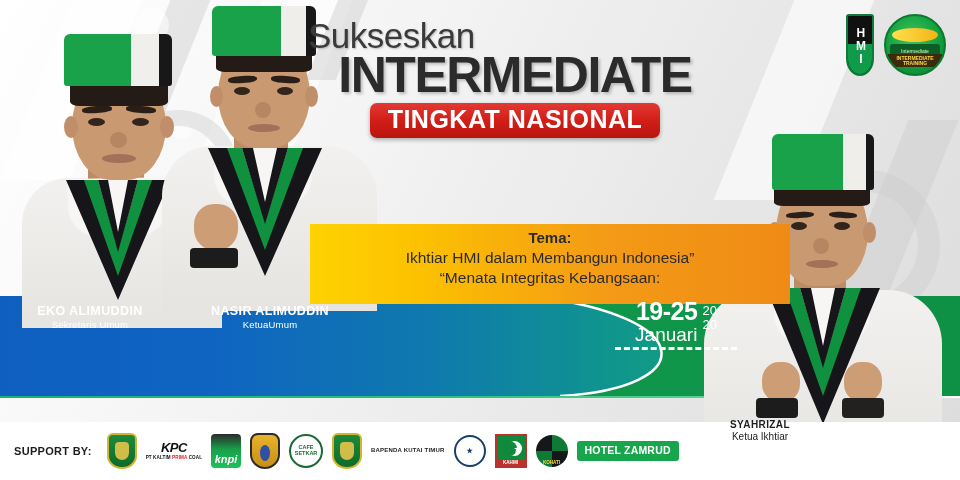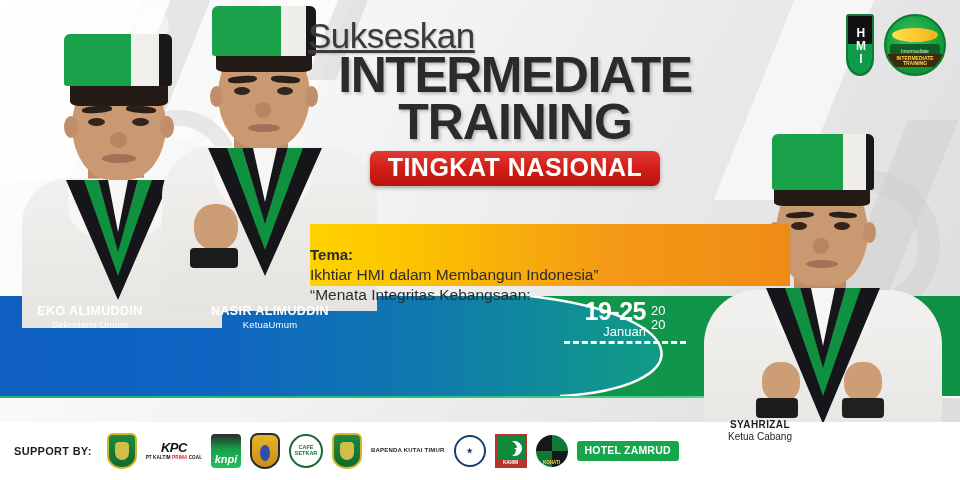--- a/index.html
+++ b/index.html
@@ -42,21 +42,20 @@
   .headline {
     position:absolute; left:300px; top:18px; width:430px;
     text-align:center;
     z-index:6;
   }
   .t-sukseskan {
     font-size:35px; font-weight:400; color:#3a3a3a;
     letter-spacing:-.5px; line-height:1;
     text-align:left; padding-left:8px;
     text-shadow:1px 1px 2px rgba(120,120,120,.45);
-    text-decoration:underline;
   }
   .t-intermediate {
     font-size:50px; font-weight:bold; color:#2b2b2b;
     letter-spacing:-1.5px; line-height:.96; margin-top:-2px;
     text-shadow:2px 2px 3px rgba(120,120,120,.45);
     white-space:nowrap;
   }
   .t-training {
     font-size:50px; font-weight:bold; color:#2b2b2b;
     letter-spacing:-1px; line-height:.98; margin-top:-1px;
@@ -73,24 +72,24 @@
     box-shadow:0 2px 4px rgba(0,0,0,.3);
   }
   .bar-hmi {
     position:absolute; left:330px; top:197px; width:440px; height:27px;
     background:#2f2f2f;
     display:flex; align-items:center; justify-content:center;
     color:#fff; font-size:14.5px; letter-spacing:.1px;
     z-index:6;
   }
   .bar-tema {
-    position:absolute; left:310px; top:224px; width:480px; height:62px;
+    position:absolute; left:310px; top:224px; width:480px; height:80px;
     background:linear-gradient(90deg,#ffd200 0%,#fcc200 22%,#f49a16 62%,#ef8b15 100%);
-    color:#2b2b2b; text-align:left;
-    padding-top:22px;
+    color:#2b2b2b; text-align:center;
+    padding-top:5px;
     z-index:6;
   }
   .tema-label { font-size:15px; font-weight:bold; line-height:1.25; }
   .tema-line  { font-size:15.5px; line-height:1.28; }
 
   
   .band-wrap { position:absolute; left:0; top:296px; width:960px; height:100px; z-index:4; }
   .band-blue {
     position:absolute; inset:0;
     background:linear-gradient(90deg,#0e5fc0 0%,#0f64c2 22%,#0f7aad 45%,#10988a 66%,#13a96f 80%,#16b25c 100%);
@@ -115,27 +114,27 @@
 
   .names {
     position:absolute; left:0; top:296px; width:530px; height:48px;
     z-index:7; color:#fff;
   }
   .name-item { position:absolute; text-align:center; }
   .name-title { font-size:12.5px; font-weight:bold; letter-spacing:.4px; }
   .name-role  { font-size:9.5px; margin-top:1px; letter-spacing:.2px; }
 
   .datebox {
-    position:absolute; left:540px; top:300px; width:170px;
+    position:absolute; left:591px; top:300px; width:170px;
     z-index:8; color:#fff; text-align:center;
   }
   .date-row { display:flex; align-items:flex-start; justify-content:center; gap:5px; }
   .date-left { text-align:right; }
   .date-day { font-size:25px; font-weight:bold; line-height:.95; letter-spacing:-.5px; }
-  .date-month { font-size:13px; line-height:1; margin-top:1px; }
+  .date-month { font-size:19px; line-height:1; margin-top:1px; }
   .date-year { font-size:13px; line-height:1.05; padding-top:4px; }
   .date-dash {
     width:122px; height:0; margin:3px auto 2px;
     border-top:3px dashed #ffffff;
   }
   .date-venue { font-size:14px; line-height:1.1; }
 
   
   .person { position:absolute; z-index:5; }
   .pc-head { position:absolute; border-radius:46% 46% 42% 42%/52% 52% 48% 48%; background:#c99a72; }
@@ -364,21 +363,20 @@
     </div>
     <div class="pc-hand" style="left:50px;  top:250px; width:38px; height:40px;"></div>
     <div class="pc-hand" style="left:132px; top:250px; width:38px; height:40px;"></div>
     <div class="pc-watch" style="left:44px;  top:286px; width:42px; height:20px;"></div>
     <div class="pc-watch" style="left:130px; top:286px; width:42px; height:20px; background:#23211f;"></div>
   </div>
 
   <div class="headline">
     <div class="t-sukseskan">Sukseskan</div>
     <div class="t-intermediate">INTERMEDIATE</div>
-    <div class="t-training">TRAINING</div>
     <div class="badge-nasional">TINGKAT NASIONAL</div>
   </div>
 
 
   <div class="bar-tema">
     <div class="tema-label">Tema:</div>
     <div class="tema-line">Ikhtiar HMI dalam Membangun Indonesia”</div>
     <div class="tema-line">“Menata Integritas Kebangsaan:</div>
   </div>
 
@@ -425,21 +423,21 @@
     </div>
     <div class="it-emblem">
       <div class="arc"></div>
       <div class="mid">Intermediate</div>
       <div class="ribbon">INTERMEDIATE TRAINING</div>
     </div>
   </div>
 
   <div class="caption-right">
     <div class="cn">SYAHRIZAL</div>
-    <div class="cr">Ketua  Cabang</div>
+    <div class="cr">Ketua  Ikhtiar</div>
   </div>
 
   <div class="sponsors">
     <div class="support-label">SUPPORT BY:</div>
 
     <div class="sp">
         <div class="crest"></div>
       </div>
 
     <div class="sp">

